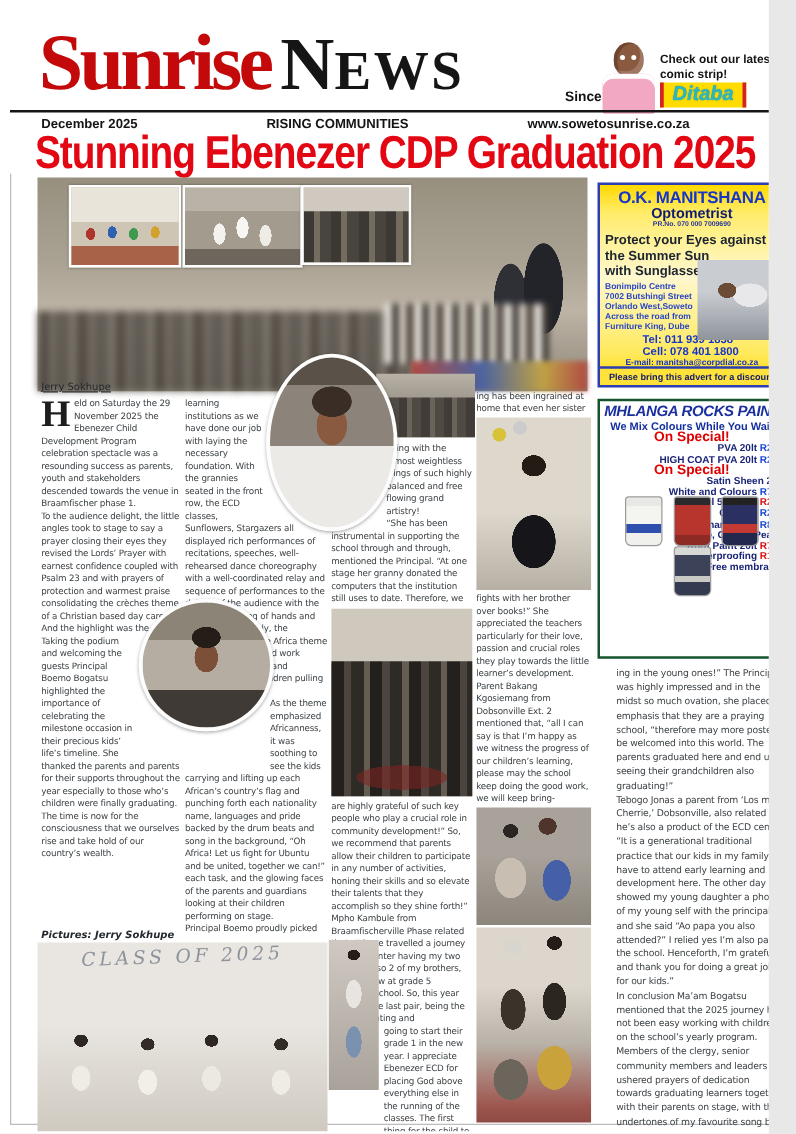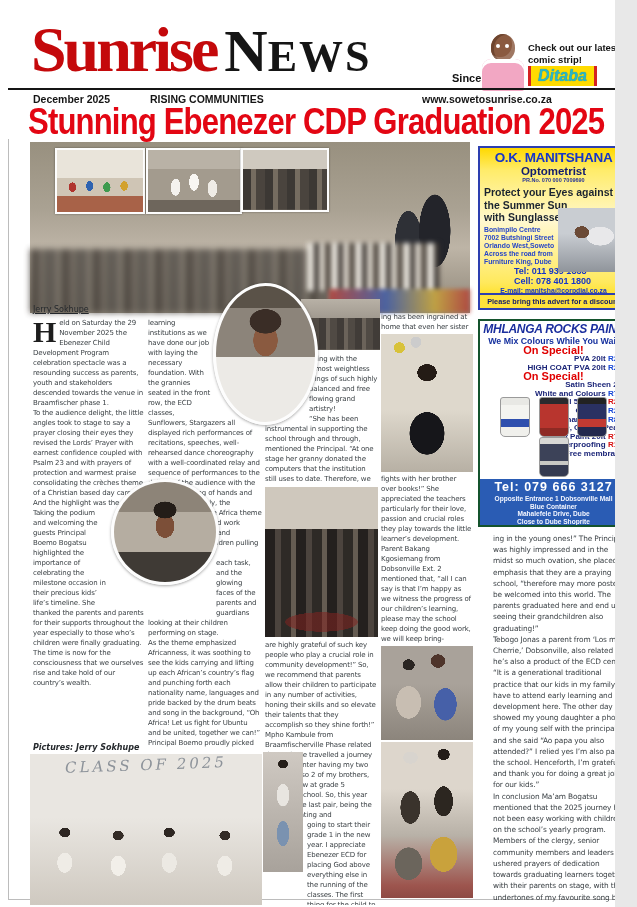--- a/index.html
+++ b/index.html
@@ -21,21 +21,21 @@
   #comic-note{position:absolute;left:528px;top:42px;width:102px;font-size:9.5px;line-height:11.5px;
               font-weight:bold;color:#141414;font-family:"Liberation Sans",sans-serif;}
   #ditaba{position:absolute;left:528px;top:66px;background:#ffdb00;color:#2bb6c4;
           font-family:"Liberation Sans",sans-serif;font-weight:bold;font-style:italic;
           font-size:16px;padding:1px 7px;border-left:3px solid #d42222;border-right:3px solid #d42222;
           text-shadow:0 0 1px #0a8a98;}
   #mast-rule{position:absolute;left:8px;top:88px;width:621px;height:2px;background:#151515;}
   .mast-row{position:absolute;top:93px;font-size:10.5px;font-weight:bold;color:#151515;
             font-family:"Liberation Sans",sans-serif;}
   #m-date{left:33px;}
-  #m-tag{left:150px;width:240px;}
+  #m-tag{left:150px;width:240px;text-align:center;}
   #m-web{left:422px;width:200px;}
 
   
   #mascot{position:absolute;left:479px;top:34px;width:48px;height:58px;}
   .m-head{position:absolute;left:12px;top:0;width:24px;height:27px;background:#8a5a40;
           border-radius:50% 50% 46% 46%;box-shadow:inset -3px -4px 0 rgba(255,255,255,.18), inset 3px 1px 0 #6e452f;}
   .m-eye{position:absolute;width:4px;height:4px;background:#fff;border-radius:50%;top:10px;}
   .m-body{position:absolute;left:3px;top:25px;width:42px;height:32px;background:#f2a7c3;
           border-radius:9px 9px 2px 2px;box-shadow:inset 0 4px 0 #fff;}
 
@@ -180,22 +180,22 @@
     <div class="fr" style="width:38px;height:95px;"></div>
     <p>Taking the podium and welcoming the guests Principal Boemo Bogatsu highlighted the importance of celebrating the milestone occasion in their precious kids’ life’s timeline. She thanked the parents and parents for their supports throughout the year especially to those who’s children were finally graduating.</p>
     <p>The time is now for the consciousness that we ourselves rise and take hold of our country’s wealth.</p>
 
   </div>
 
   <div class="col" id="col2" style="left:148px;top:318px;width:114px;height:430px;">
     <div class="fr" style="width:50px;height:100px;"></div>
     <p>learning institutions as we have done our job with laying the necessary foundation. With the grannies seated in the front row, the ECD classes, Sunflowers, Stargazers all displayed rich performances of recitations, speeches, well-rehearsed dance choreography with a well-coordinated relay and sequence of performances to the delight of the audience with the rigorous clapping of hands and ululations. Certainly, the teachers, clad in the Africa theme T-shirts did a splendid work looking at the grace and dedication of the children pulling of</p>
     <div class="fl" style="width:68px;height:60px;"></div>
+    <p>As the theme emphasized Africanness, it was soothing to see the kids carrying and lifting up each African’s country’s flag and punching forth each nationality name, languages and pride backed by the drum beats and song in the background, “Oh Africa! Let us fight for Ubuntu and be united, together we can!”</p>
     <p>each task, and the glowing faces of the parents and guardians looking at their children performing on stage.</p>
-    <p>As the theme emphasized Africanness, it was soothing to see the kids carrying and lifting up each African’s country’s flag and punching forth each nationality name, languages and pride backed by the drum beats and song in the background, “Oh Africa! Let us fight for Ubuntu and be united, together we can!”</p>
     <p>Principal Boemo proudly picked Onthatile Molubi a grade 8 student and former learner at the ECD who is now a Ballet dancer who recently went to Italy and mentioned Ebenezer her beloved ECD centre she attended as a child. Onthatile Molubi graced the stage with her flawless, sublime Ballet dance moves.</p>
 
   </div>
 
   <div class="col" id="col3" style="left:265px;top:354px;width:113px;height:551px;">
     <div class="fl" style="width:44px;height:64px;"></div>
     <p>flying with the almost weightless wings of such highly balanced and free flowing grand artistry!</p>
     <p>“She has been instrumental in supporting the school through and through, mentioned the Principal. “At one stage her granny donated the computers that the institution still uses to date. Therefore, we</p>
     <div class="phf" style="width:113px;height:150px;margin:3px 0;clear:both;background:
          radial-gradient(60px 16px at 50% 90%, rgba(130,35,32,.55) 0 60%, rgba(0,0,0,0) 61%),
@@ -304,21 +304,14 @@
     <div class="hw-row"><span>Roof Paint 20lt</span> <span class="hw-price red">R700</span></div>
     <div class="hw-row"><span>Waterproofing</span> <span class="hw-price red">R150</span></div>
     <div class="hw-row"><span>Plus Free membrane!</span></div>
 
     <div id="hw-buckets">
       <span class="bucket" style="background:linear-gradient(180deg,#e8e8e4 0 18%,#f4f4f0 18% 55%,#2e4fae 55% 75%,#f0f0ec 75%);"></span>
       <span class="bucket" style="background:linear-gradient(180deg,#2a2a2e 0 15%,#b8352e 15% 80%,#8e2a24 80%);"></span>
       <span class="bucket" style="background:linear-gradient(180deg,#222222 0 15%,#2a3162 15% 55%,#c23a32 55% 75%,#23284e 75%);"></span>
       <span class="bucket" style="background:linear-gradient(180deg,#d8d8d4 0 15%,#3c4258 15% 60%,#c8c8c4 60% 72%,#343a50 72%);"></span>
     </div>
-    <div id="hw-blue">
-      <div class="hw-tel">Tel: 079 666 3127</div>
-      <div class="hw-addr">Opposite Entrance 1 Dobsonville Mall</div>
-      <div class="hw-addr">Blue Container</div>
-      <div class="hw-addr">Mahalefele Drive, Dube</div>
-      <div class="hw-addr">Close to Dube Shoprite</div>
-    </div>
   </div>
 </div>
 
 </body></html>

